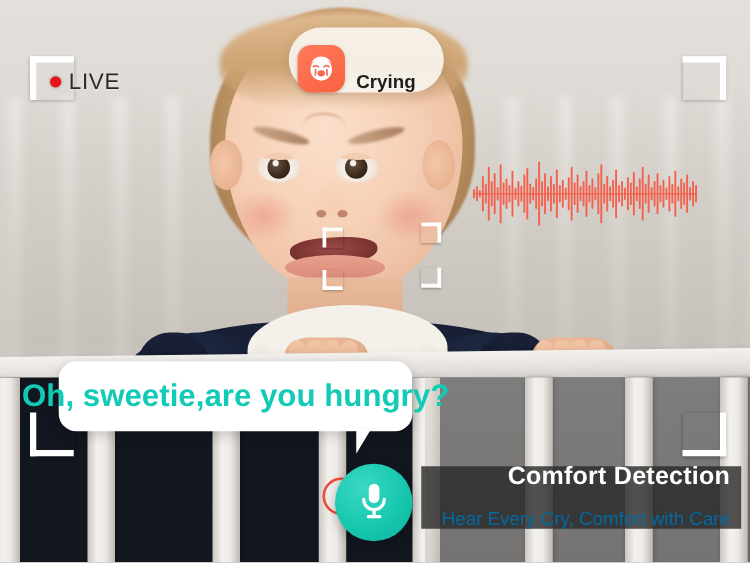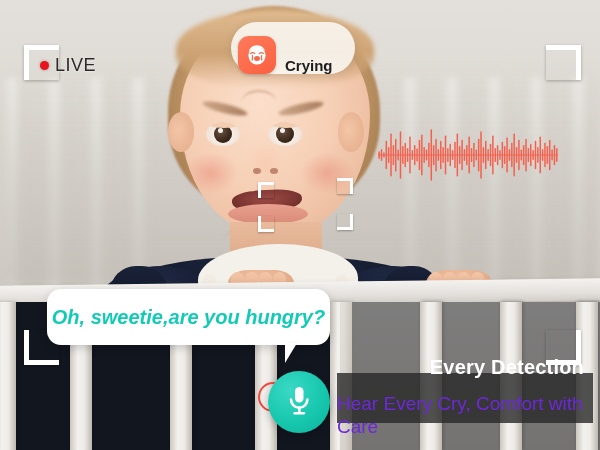--- a/index.html
+++ b/index.html
@@ -309,25 +309,24 @@
   .bubble {
     position: absolute;
     left: 47px; top: 289px;
     width: 283px; height: 56px;
     background: #ffffff;
     border-radius: 14px;
     box-shadow: 0 3px 10px rgba(0,0,0,.18);
     display: flex; align-items: center; justify-content: center;
   }
   .bubble-text {
-    font-size: 20px;
+    font-size: 25px;
     font-weight: bold;
     color: #12cbb6;
     white-space: nowrap;
-    font-style: italic;
   }
   .bubble-tail {
     position: absolute;
     left: 285px; top: 343px;
     width: 0; height: 0;
     border-left: 12px solid #ffffff;
     border-bottom: 20px solid transparent;
     filter: drop-shadow(1px 3px 3px rgba(0,0,0,.15));
   }
 
@@ -358,21 +357,21 @@
     display: flex; flex-direction: column;
     align-items: flex-end; justify-content: center;
     padding: 0 9px 0 0;
     box-sizing: border-box;
   }
   .panel-title {
     font-size: 20px; font-weight: bold; color: #ffffff;
     line-height: 1.05; letter-spacing: .2px;
   }
   .panel-sub {
-    font-size: 19px; color: #6d28d9; line-height: 1.2; margin-top: 15px;
+    font-size: 15px; color: #0369a1; line-height: 1.2; margin-top: 15px;
   }
 </style>
 </head>
 <body>
 
 <div id="screen">
 
   <div class="photo">
     <div class="wall"></div>
 
@@ -581,17 +580,17 @@
   <div class="mic-btn">
     <svg width="26" height="34" viewBox="0 0 26 34" aria-hidden="true">
       <rect x="9" y="2" width="8.5" height="15.5" rx="4.25" fill="#ffffff"></rect>
       <path d="M5 14.5 a8.2 8.2 0 0 0 16.4 0" stroke="#ffffff" stroke-width="2.6" fill="none" stroke-linecap="round"></path>
       <rect x="12" y="21.5" width="2.6" height="6" fill="#ffffff"></rect>
       <rect x="7.4" y="27" width="11.8" height="2.6" rx="1.3" fill="#ffffff"></rect>
     </svg>
   </div>
 
   <div class="panel">
-    <div class="panel-title">Every Detection</div>
+    <div class="panel-title">Comfort Detection</div>
     <div class="panel-sub">Hear Every Cry, Comfort with Care</div>
   </div>
 
 </div>
 
 </body></html>

